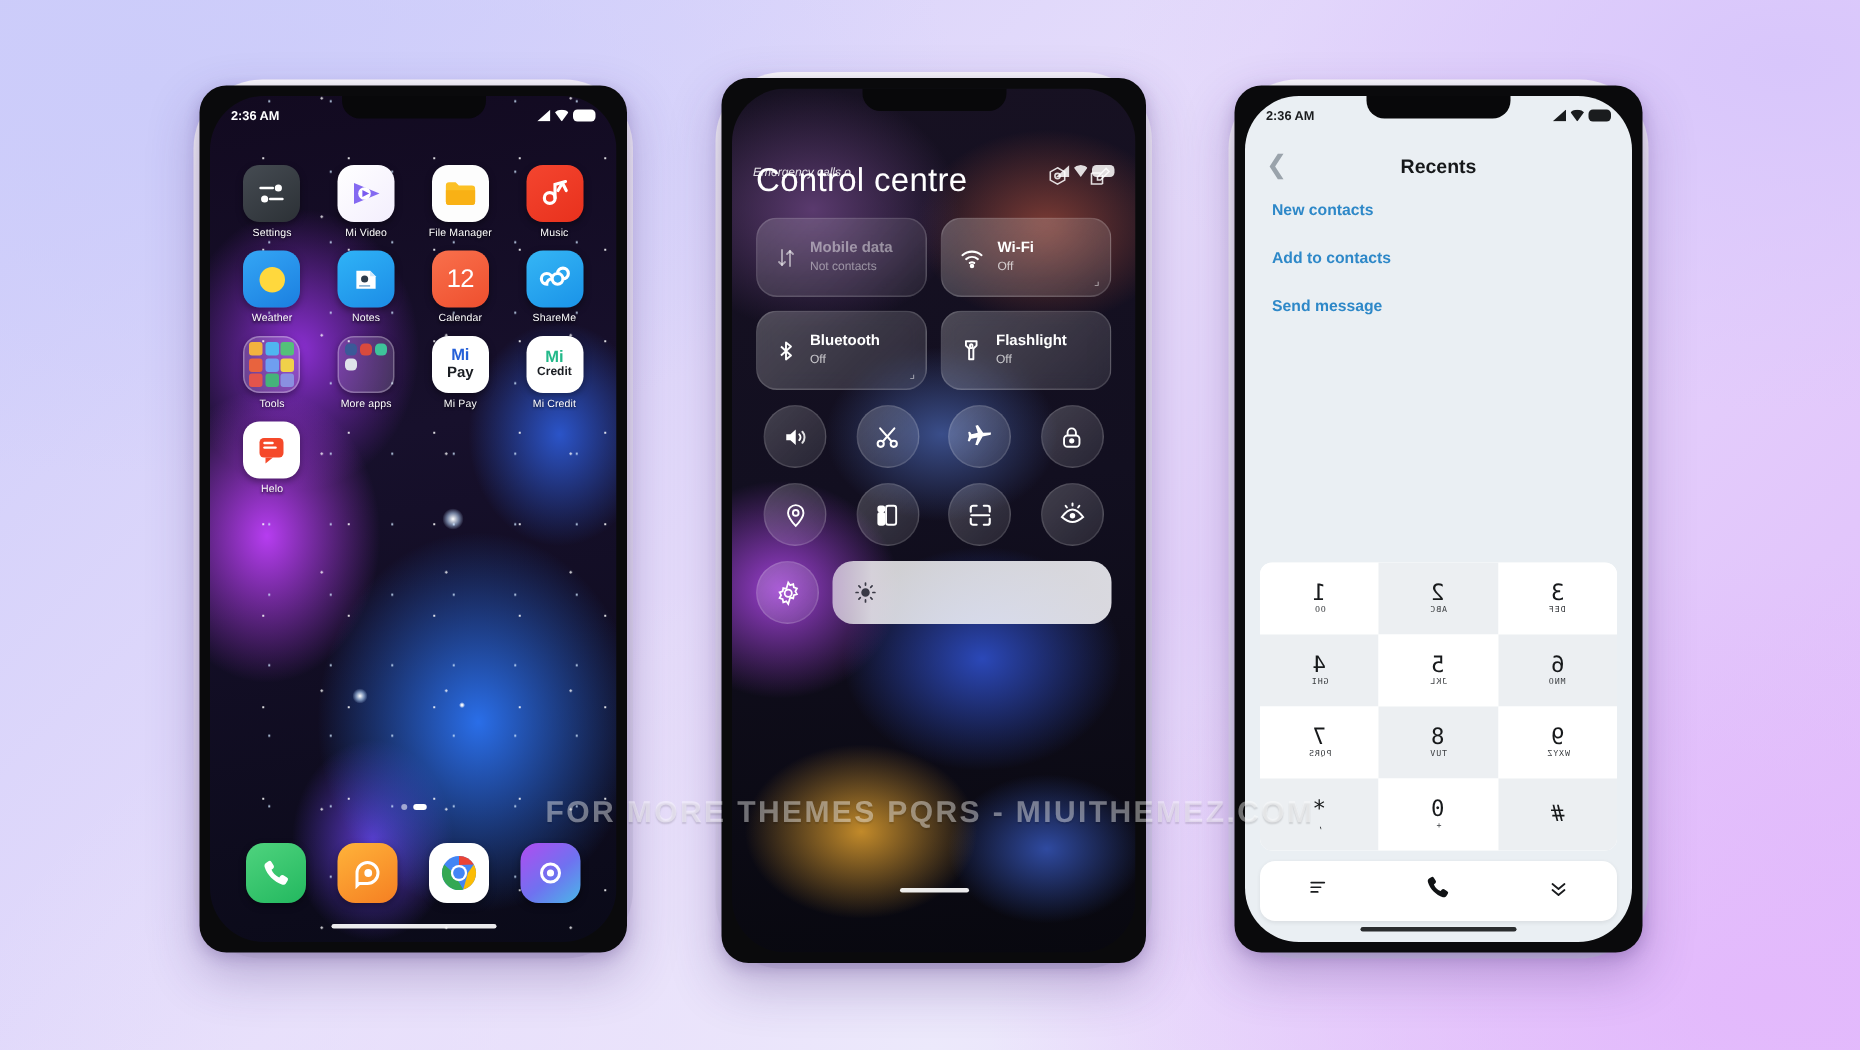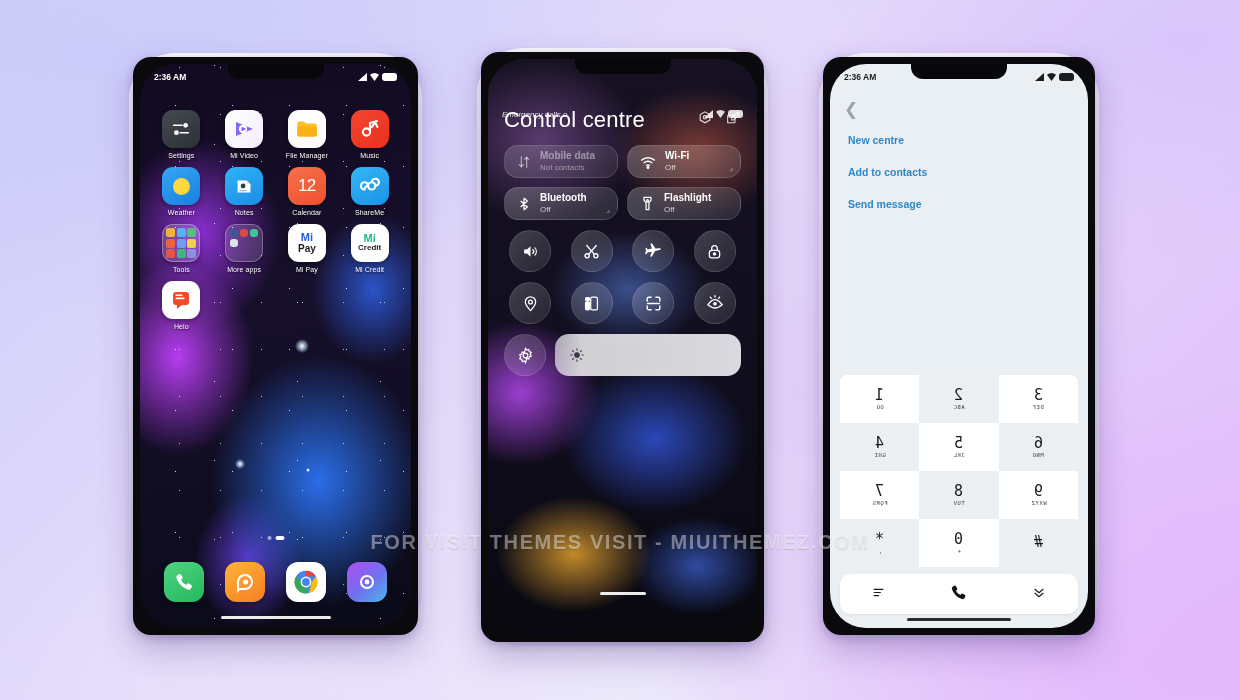--- a/index.html
+++ b/index.html
@@ -116,21 +116,21 @@
       radial-gradient(ellipse 34% 12% at 78% 88%, #2f4aa0 0%, rgba(47,74,160,0) 72%),
       linear-gradient(175deg,#171122 0%, #120f20 46%, #08080f 100%);
   }
   .cc{ position:absolute; inset:0; z-index:10; padding:0 16px; color:#fff; }
   .cc-title{ font-size:22px; font-weight:400; letter-spacing:.2px; }
   .cc-head{ display:flex; align-items:center; justify-content:space-between;
             margin-top:48px; margin-bottom:12px; }
   .cc-head .acts{ display:flex; gap:12px; align-items:center; }
   .bigtiles{ display:grid; grid-template-columns:1fr 1fr; gap:9px; }
   .tile{
-    height:33px; border-radius:14px; display:flex; align-items:center; gap:8px;
+    height:53px; border-radius:14px; display:flex; align-items:center; gap:8px;
     padding:0 11px; position:relative; backdrop-filter:blur(6px);
     background:linear-gradient(135deg, rgba(255,255,255,.24), rgba(255,255,255,.10));
     border:.5px solid rgba(255,255,255,.13);
   }
   .tile.dim{ background:linear-gradient(135deg, rgba(255,255,255,.16), rgba(255,255,255,.07)); }
   .tile .tt{ font-size:10px; font-weight:bold; line-height:1.25; }
   .tile .ts{ font-size:8px; color:rgba(255,255,255,.72); line-height:1.3; }
   .tile .corner{ position:absolute; right:7px; bottom:5px; font-size:8px;
                  color:rgba(255,255,255,.6); }
   .tile.off .tt, .tile.off .ts{ color:rgba(255,255,255,.45); }
@@ -571,24 +571,25 @@
           <span>2:36 AM</span>
           <span class="icons">
             <i class="sig"></i>
             <i class="wifi"></i>
             <i class="batt"></i>
           </span>
         </div>
 
         <div class="d-head">
           <span class="back">❮</span>
+          <span class="d-title">Recents</span>
         </div>
 
         <div class="d-links">
-          <a href="#">New centre</a>
+          <a href="#">New contacts</a>
           <a href="#">Add to contacts</a>
           <a href="#">Send message</a>
         </div>
 
         <div style="flex:1;"></div>
 
 
         <div class="keys">
           <div class="key">
               <span class="kd">1</span>
@@ -663,14 +664,14 @@
             </svg>
           </span>
         </div>
 
         <div style="height:14px;"></div>
       </div>
       <div class="d-homebar"></div>
     </div>
   </div>
 
-  <div class="watermark">FOR VISIT THEMES VISIT - MIUITHEMEZ.COM</div>
+  <div class="watermark">FOR MORE THEMES PQRS - MIUITHEMEZ.COM</div>
 </div>
 
 </body></html>

